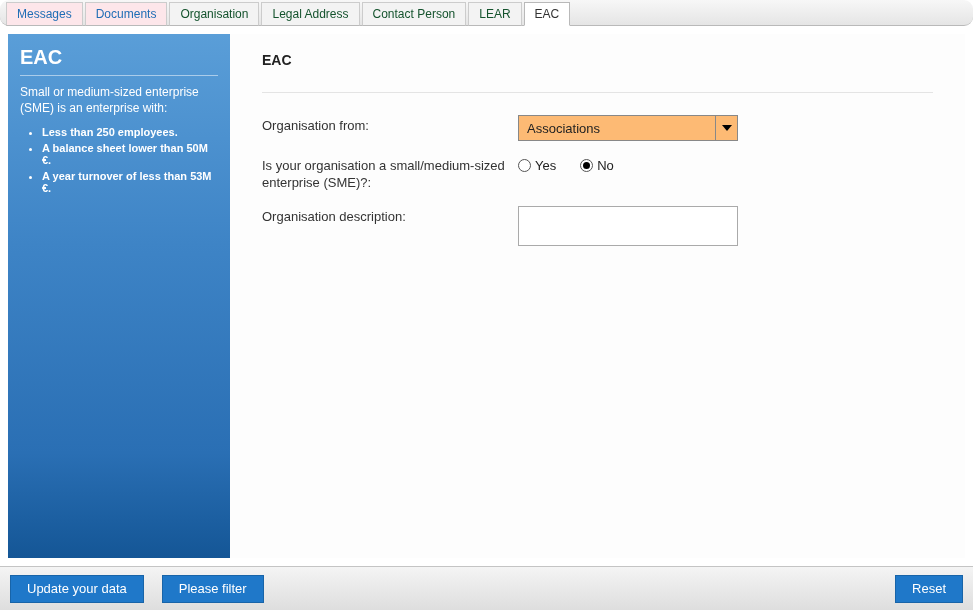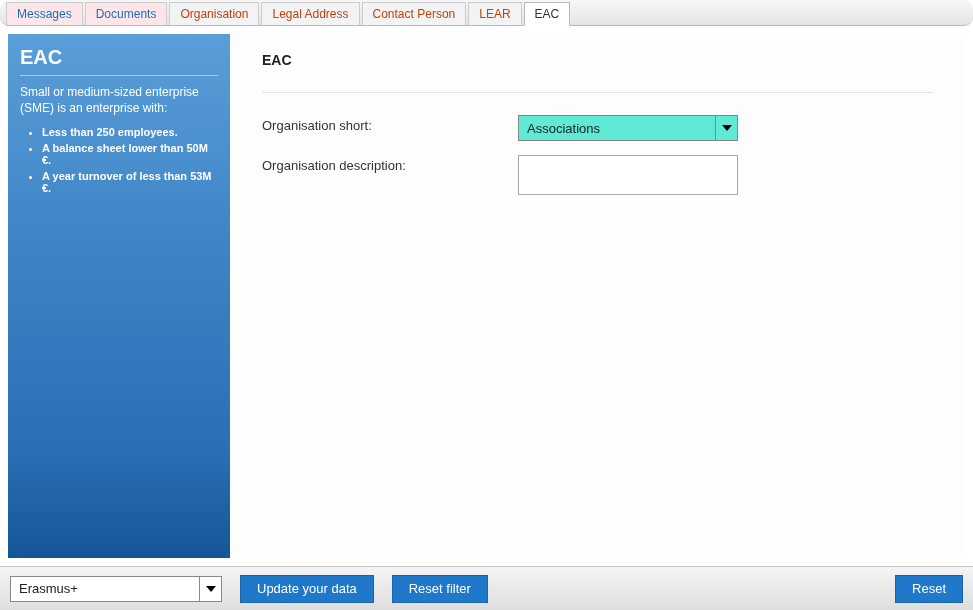--- a/index.html
+++ b/index.html
@@ -27,21 +27,21 @@
   .tab {
     position: relative;
     top: 2px;
     height: 24px;
     line-height: 22px;
     padding: 0 10px;
     margin-right: 2px;
     background: #f3f3f3;
     border: 1px solid #ccc;
     border-bottom: 1px solid #b9b9b9;
-    color: #c2410c;
+    color: #14532d;
     font-size: 12px;
     cursor: pointer;
   }
   .tab.pink { background: #fde6ea; color: #1f6db5; }
   .tab.active {
     background: #ffffff;
     color: #333333;
     border: 1px solid #b9b9b9;
     border-top: 1px solid #b9b9b9;
     border-bottom: 1px solid #ffffff;
@@ -103,21 +103,21 @@
     color: #333;
     font-size: 13px;
     line-height: 1.3;
     padding-top: 3px;
   }
   .formcontrol { flex: 1; }
   .selectwrap {
     display: inline-flex;
     align-items: center;
     border: 1px solid #888;
-    background: #5eead4;
+    background: #fdba74;
     height: 26px;
     width: 220px;
     position: relative;
   }
   .selectwrap .selvalue {
     flex: 1;
     padding: 0 8px;
     font-size: 13px;
     color: #222;
   }
@@ -207,49 +207,56 @@
       <li>A balance sheet lower than 50M €.</li>
       <li>A year turnover of less than 53M €.</li>
     </ul>
   </div>
 
   <div class="mainpane">
     <h3>EAC</h3>
     <hr class="divider">
 
     <div class="formrow">
-      <div class="formlabel">Organisation short:</div>
+      <div class="formlabel">Organisation from:</div>
       <div class="formcontrol">
         <div class="selectwrap">
           <span class="selvalue">Associations</span>
           <span class="chev">
             <svg width="10" height="6" viewBox="0 0 10 6">
                 <path d="M0 0 L10 0 L5 6 Z" fill="#000"></path>
               </svg>
           </span>
         </div>
       </div>
     </div>
 
+    <div class="formrow">
+      <div class="formlabel">Is your organisation a small/medium-sized enterprise (SME)?:</div>
+      <div class="formcontrol">
+        <div class="radiogroup">
+          <label class="radioitem">
+            <span class="radiocircle"></span>
+            <span>Yes</span>
+          </label>
+          <label class="radioitem">
+            <span class="radiocircle checked"></span>
+            <span>No</span>
+          </label>
+        </div>
+      </div>
+    </div>
 
     <div class="formrow">
       <div class="formlabel">Organisation description:</div>
       <div class="formcontrol">
         <textarea class="descbox" value="" style=""></textarea>
       </div>
     </div>
   </div>
 </div>
 
 <div class="footer">
-  <div class="selectwrap2">
-    <span class="selvalue">Erasmus+</span>
-    <span class="chev">
-      <svg width="10" height="6" viewBox="0 0 10 6">
-          <path d="M0 0 L10 0 L5 6 Z" fill="#000"></path>
-        </svg>
-    </span>
-  </div>
   <button class="btn">Update your data</button>
-  <button class="btn">Reset filter</button>
+  <button class="btn">Please filter</button>
   <div class="spacer"></div>
   <button class="btn">Reset</button>
 </div>
 
 </body></html>

